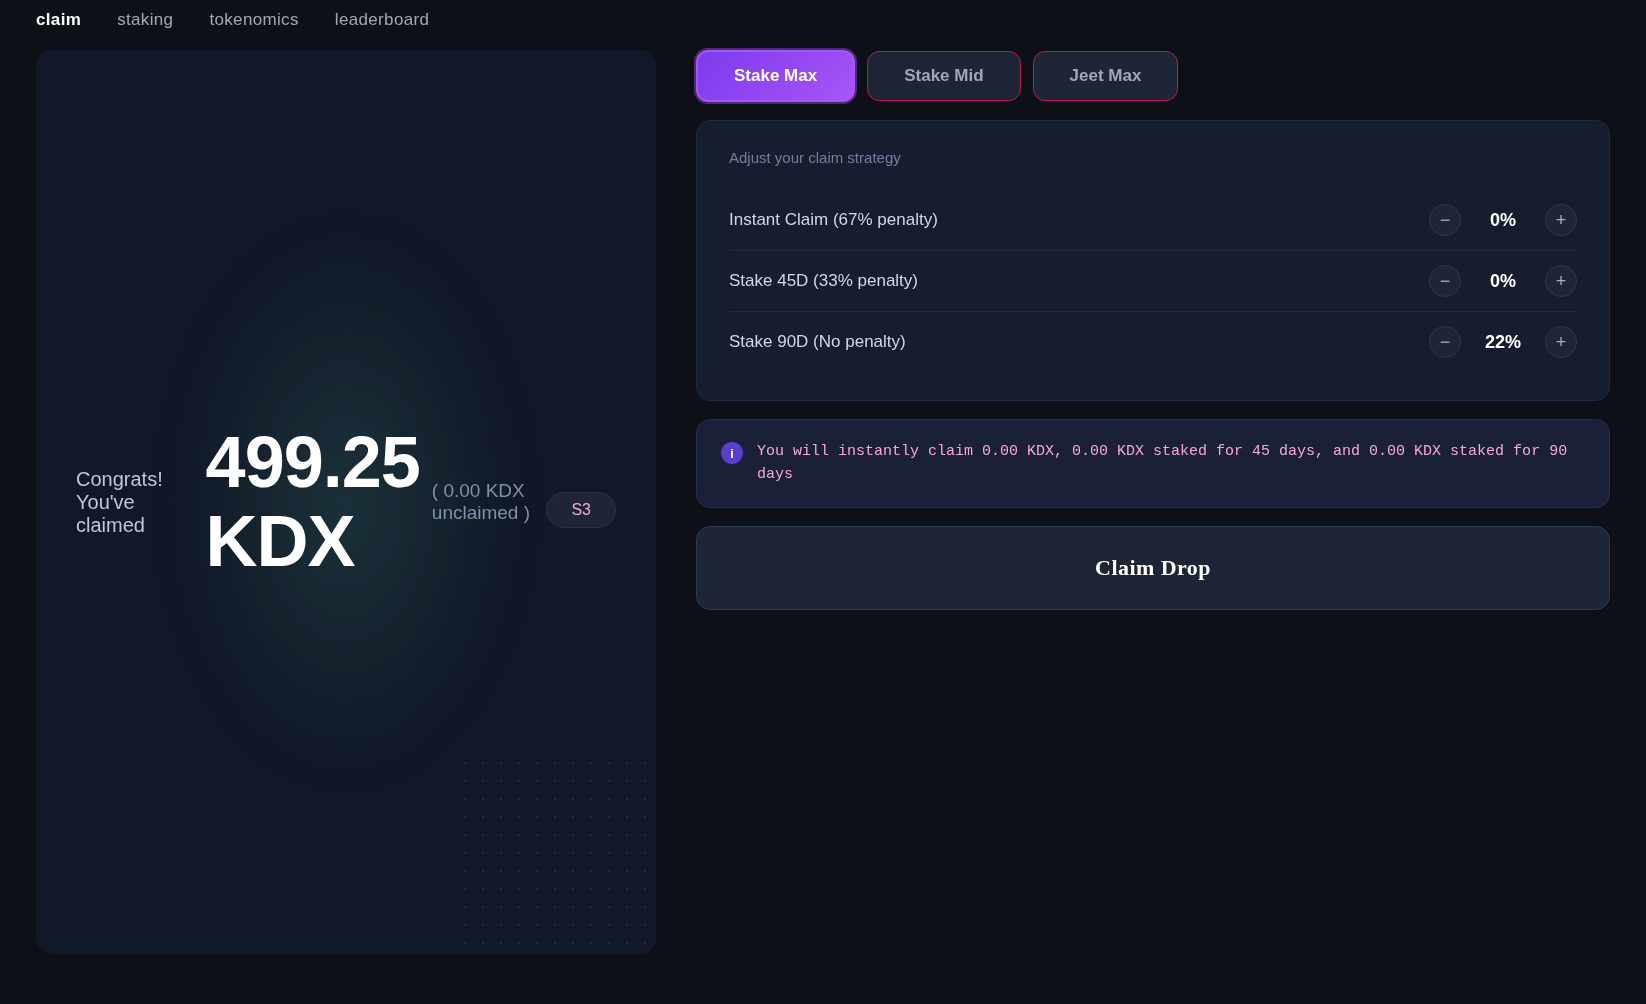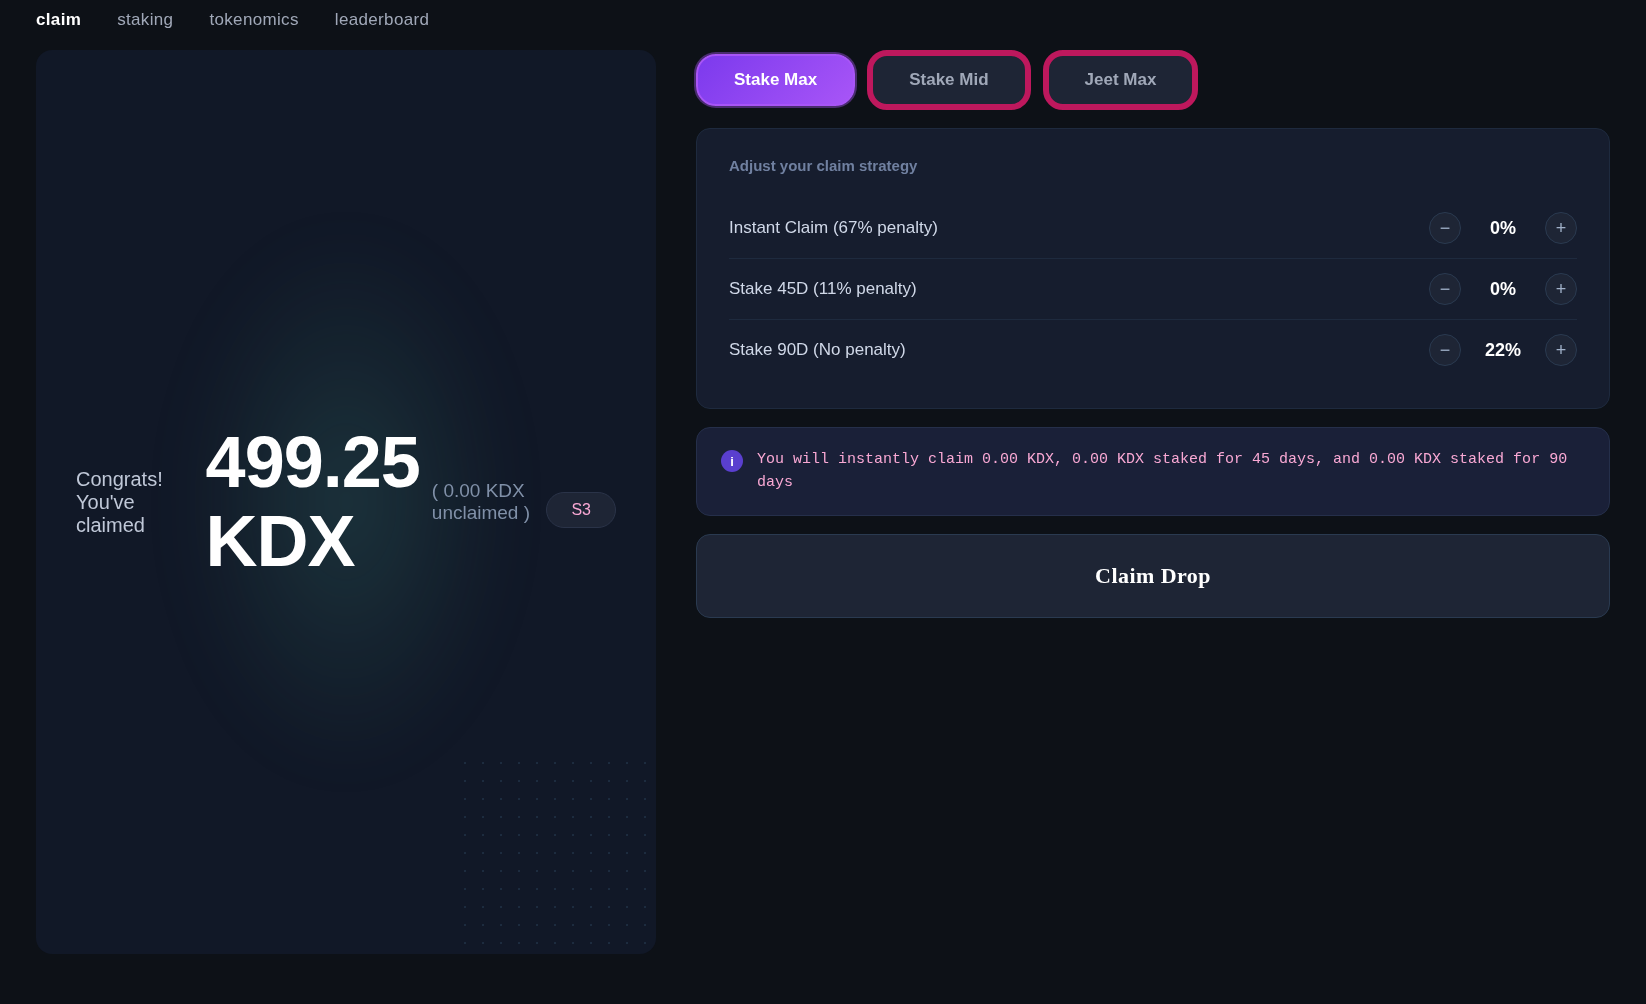--- a/index.html
+++ b/index.html
@@ -133,52 +133,52 @@
 
     
     .strategy-tabs {
       display: flex;
       gap: 12px;
       align-items: center;
     }
 
     .tab-btn {
       padding: 14px 36px;
-      border-radius: 20px;
+      border-radius: 12px;
       border: none;
       font-size: 17px;
       font-weight: 600;
       cursor: pointer;
       transition: background 0.2s;
     }
     .tab-btn.active {
       background: linear-gradient(135deg, #7c3aed, #a855f7);
       color: #ffffff;
       border: 2px solid #a855f7;
       box-shadow: 0 0 0 2px rgba(168, 85, 247, 0.4);
     }
     .tab-btn.inactive {
       background: #1e2535;
       color: #a0a8b8;
-      border: 6px solid #be185d;
+      border: 1px solid #be185d;
     }
 
     
     .strategy-panel {
       background: #161d2e;
       border-radius: 14px;
       padding: 28px 32px;
       border: 1px solid #1e2a3e;
     }
 
     .strategy-label {
       font-size: 15px;
       color: #7080a0;
       margin-bottom: 24px;
-      font-weight: 700;
+      font-weight: 400;
     }
 
     .strategy-row {
       display: flex;
       align-items: center;
       justify-content: space-between;
       padding: 14px 0;
       border-bottom: 1px solid #1e2a3e;
       gap: 30px;
     }
@@ -309,21 +309,21 @@
       <div class="strategy-row">
         <span class="strategy-row-label">Instant Claim (67% penalty)</span>
         <div class="strategy-controls">
           <button class="ctrl-btn">−</button>
           <span class="pct-value">0%</span>
           <button class="ctrl-btn">+</button>
         </div>
       </div>
 
       <div class="strategy-row">
-        <span class="strategy-row-label">Stake 45D (11% penalty)</span>
+        <span class="strategy-row-label">Stake 45D (33% penalty)</span>
         <div class="strategy-controls">
           <button class="ctrl-btn">−</button>
           <span class="pct-value">0%</span>
           <button class="ctrl-btn">+</button>
         </div>
       </div>
 
       <div class="strategy-row">
         <span class="strategy-row-label">Stake 90D (No penalty)</span>
         <div class="strategy-controls">

